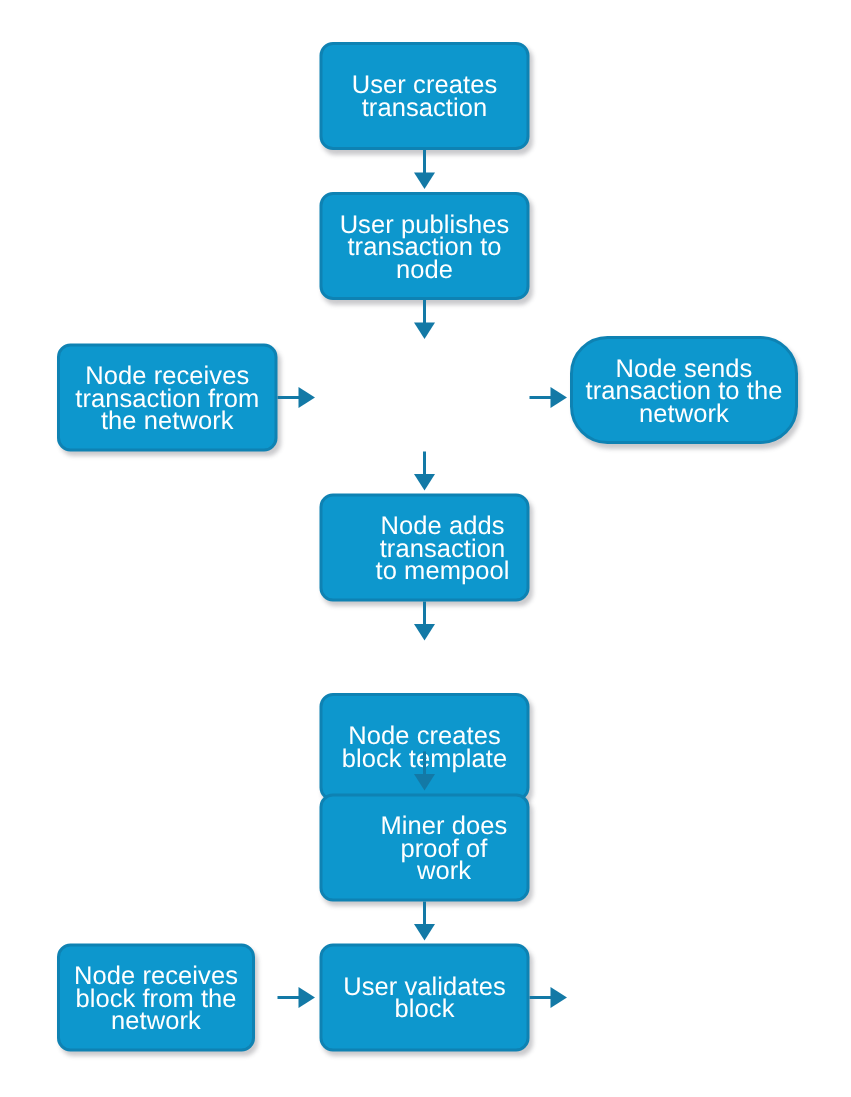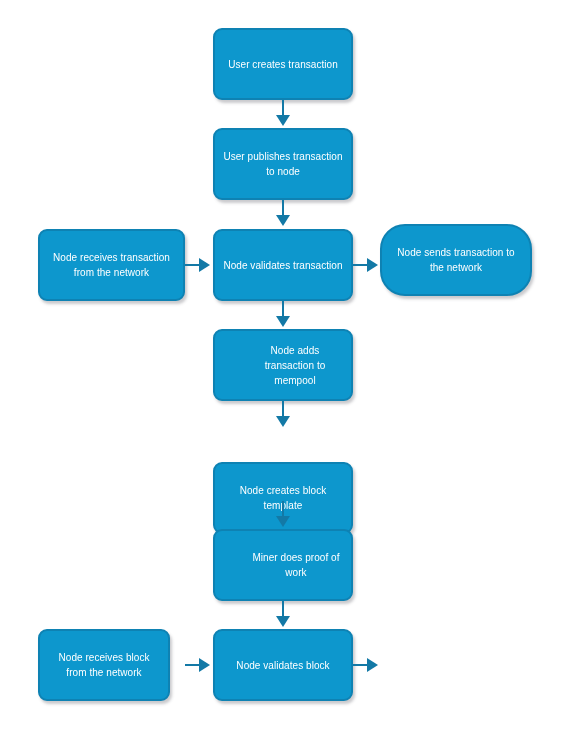--- a/index.html
+++ b/index.html
@@ -18,21 +18,21 @@
     background: #ffffff;
     overflow: hidden;
   }
   .node-box {
     position: absolute;
     box-sizing: border-box;
     background: #0d97cd;
     border: 2px solid #0e82b3;
     border-radius: 9px;
     color: #ffffff;
-    font-size: 10px;
+    font-size: 17px;
     line-height: 15px;
     text-align: center;
     display: flex;
     align-items: center;
     justify-content: center;
     padding: 4px 8px;
     box-shadow: 2px 3px 3px rgba(80, 80, 90, 0.30);
     letter-spacing: 0.05px;
   }
   .node-label {
@@ -86,23 +86,20 @@
   <div class="conn-v-line" style="left:282px; top:200px; height:18px;"></div>
   <div class="arrow-down" style="left:276px; top:215px;"></div>
 
   <div class="node-box" style="left:38px; top:229px; width:147px; height:72px;justify-content:center;">
     <span class="node-label">Node receives transaction from the network</span>
   </div>
 
   <div class="conn-h-line" style="left:185px; top:264px; width:20px;"></div>
   <div class="arrow-right" style="left:199px; top:258px;"></div>
 
-  <div class="node-box" style="left:213px; top:229px; width:140px; height:72px;">
-    <span class="node-label">Node validates transaction</span>
-  </div>
 
   <div class="conn-h-line" style="left:353px; top:264px; width:20px;"></div>
   <div class="arrow-right" style="left:367px; top:258px;"></div>
 
   <div class="node-box" style="left:380px; top:224px; width:152px; height:72px;border-radius:25px;">
     <span class="node-label">Node sends transaction to the network</span>
   </div>
 
   <div class="conn-v-line" style="left:282px; top:301px; height:18px;"></div>
   <div class="arrow-down" style="left:276px; top:316px;"></div>
@@ -129,20 +126,20 @@
   <div class="arrow-down" style="left:276px; top:616px;"></div>
 
   <div class="node-box" style="left:38px; top:629px; width:132px; height:72px;">
     <span class="node-label">Node receives block from the network</span>
   </div>
 
   <div class="conn-h-line" style="left:185px; top:664px; width:20px;"></div>
   <div class="arrow-right" style="left:199px; top:658px;"></div>
 
   <div class="node-box" style="left:213px; top:629px; width:140px; height:72px;">
-    <span class="node-label">Node validates block</span>
+    <span class="node-label">User validates block</span>
   </div>
 
   <div class="conn-h-line" style="left:353px; top:664px; width:20px;"></div>
   <div class="arrow-right" style="left:367px; top:658px;"></div>
 
 
 </div>
 
 </body></html>

